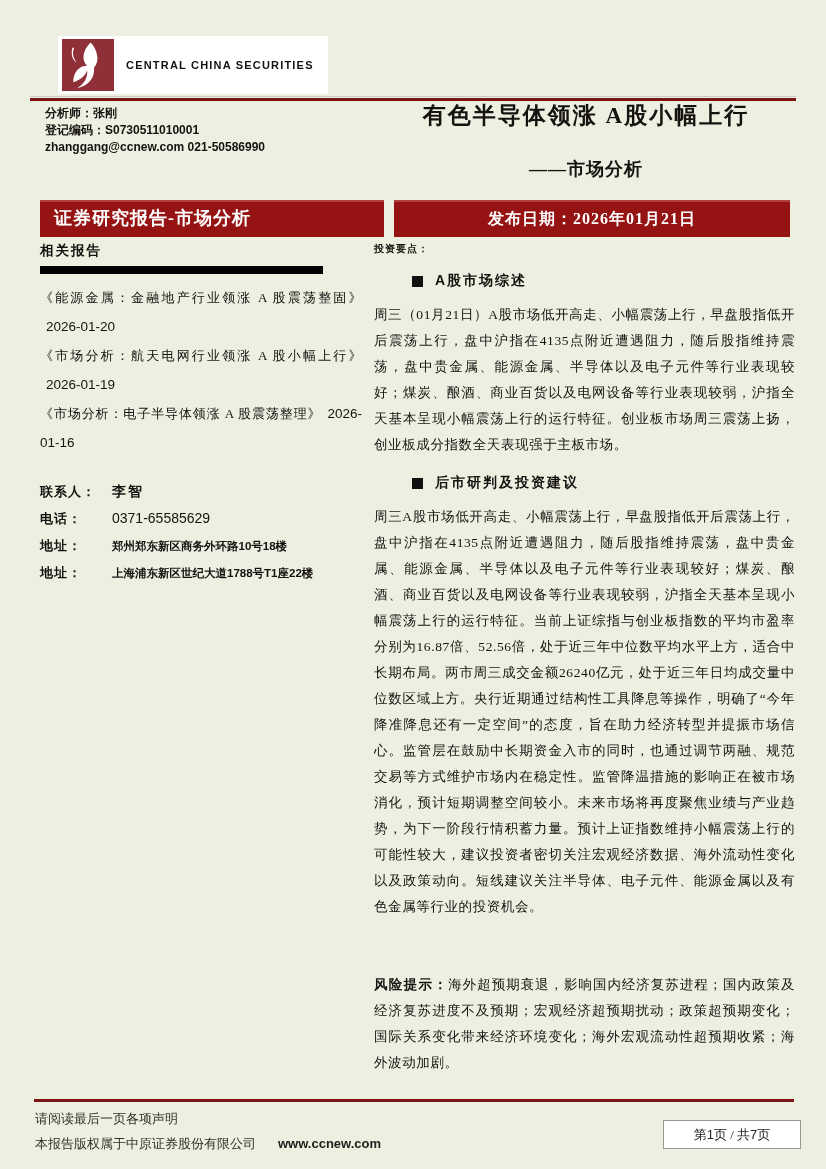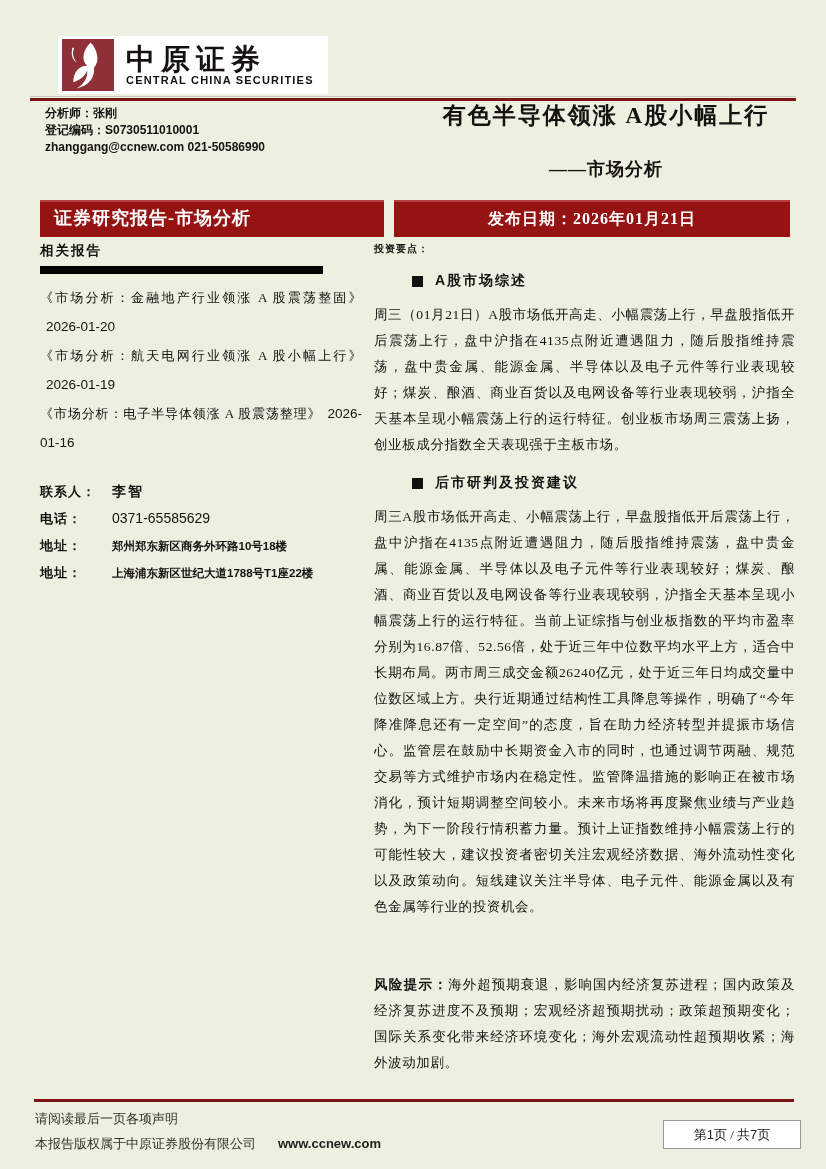--- a/index.html
+++ b/index.html
@@ -12,21 +12,21 @@
     background:#ffffff;padding:3px 14px 3px 4px;}
   .logo-mark{width:52px;height:52px;display:block;}
   .logo-cn{font-size:29px;font-weight:bold;letter-spacing:6px;line-height:30px;
     font-family:"Liberation Serif",serif;}
   .logo-en{font-size:11px;font-weight:bold;letter-spacing:1.2px;line-height:13px;
     font-family:"Liberation Sans","DejaVu Sans",sans-serif;}
   .header-rule{position:absolute;left:30px;width:766px;top:96px;height:1px;
     border-top:1px solid #c9c9c4;border-bottom:3px solid #7c1416;}
   .analyst{position:absolute;left:45px;top:105px;font-size:12px;font-weight:bold;
     line-height:17px;font-family:"Liberation Sans","DejaVu Sans",sans-serif;}
-  .title-block{position:absolute;left:420px;top:100px;width:372px;}
+  .title-block{position:absolute;left:400px;top:100px;width:372px;}
   .doc-title{margin:0;font-size:23px;font-weight:bold;text-align:center;letter-spacing:2px;
     font-family:"Liberation Serif",serif;}
   .doc-subtitle{margin-top:26px;text-align:center;font-size:18px;font-weight:bold;letter-spacing:1px;}
   
   .banner{position:absolute;left:40px;top:200px;width:750px;height:37px;display:flex;gap:10px;}
   .banner-seg{background:#951313;color:#ffffff;font-weight:bold;line-height:37px;
     font-family:"Liberation Serif",serif;box-shadow:inset 0 2px 0 #b04040;}
   .banner-left{width:330px;padding-left:14px;font-size:18px;letter-spacing:1px;}
   .banner-right{flex:1;text-align:center;font-size:16px;letter-spacing:1px;}
   
@@ -69,21 +69,20 @@
 
 <div class="page">
 
   <div class="logo">
     <svg class="logo-mark" viewBox="0 0 60 60" xmlns="http://www.w3.org/2000/svg">
       <rect x="0" y="0" width="60" height="60" fill="#8f3038"></rect>
       <path d="M33 4 C24 13 22 24 29 31 C20 31 13 38 13 50 C22 47 27 42 29 36 C30 45 25 52 17 57 C31 54 38 45 37 33 C44 26 41 12 33 4 Z" fill="#ffffff"></path>
       <path d="M12 10 C10 18 12 24 17 27 C12 21 12 15 14 10 Z" fill="#ffffff"></path>
     </svg>
     <div>
-      <div class="logo-cn">中原证券</div>
       <div class="logo-en">CENTRAL CHINA SECURITIES</div>
     </div>
   </div>
 
   <div class="header-rule"></div>
 
   <div class="analyst">
     <div>
       <span>分析师：</span><span>张刚</span>
     </div>
@@ -102,21 +101,21 @@
     <div class="banner-seg banner-left">证券研究报告-市场分析</div>
     <div class="banner-seg banner-right">发布日期：2026年01月21日</div>
   </div>
 
   <div class="columns">
 
     <aside class="sidebar">
       <div class="related-heading">相关报告</div>
       <div class="reports">
         <p class="report">
-          <span>《市场分析：金融地产行业领涨 A 股震荡整固》</span><span class="rdate">2026-01-20</span>
+          <span>《能源金属：金融地产行业领涨 A 股震荡整固》</span><span class="rdate">2026-01-20</span>
         </p>
         <p class="report">
           <span>《市场分析：航天电网行业领涨 A 股小幅上行》</span><span class="rdate">2026-01-19</span>
         </p>
         <p class="report">
           <span>《市场分析：电子半导体领涨 A 股震荡整理》</span><span class="rdate">2026-01-16</span>
         </p>
       </div>
 
       <div class="contact">

